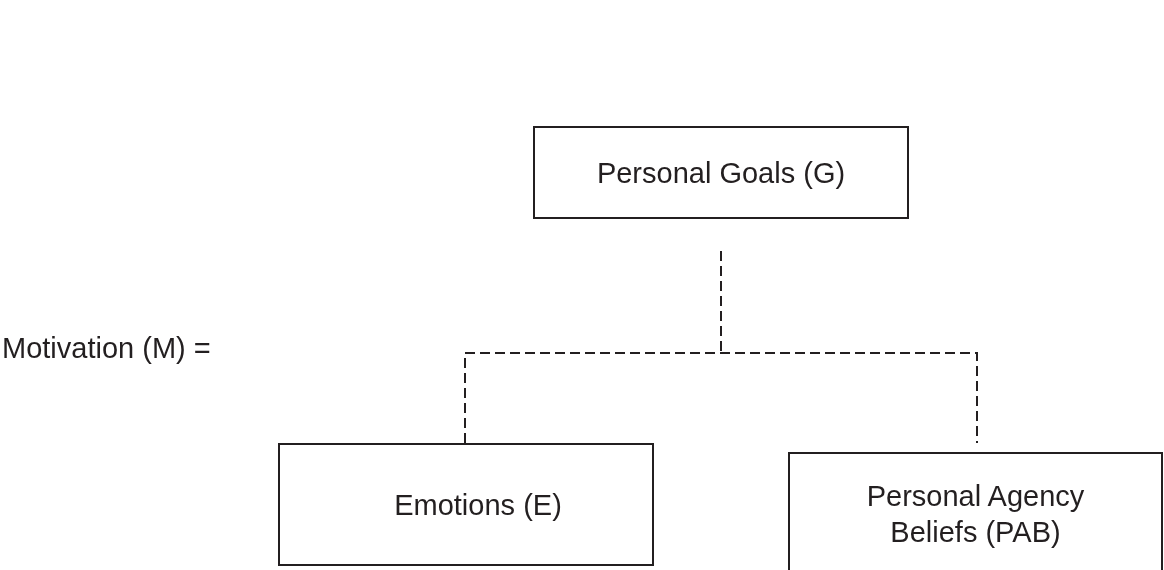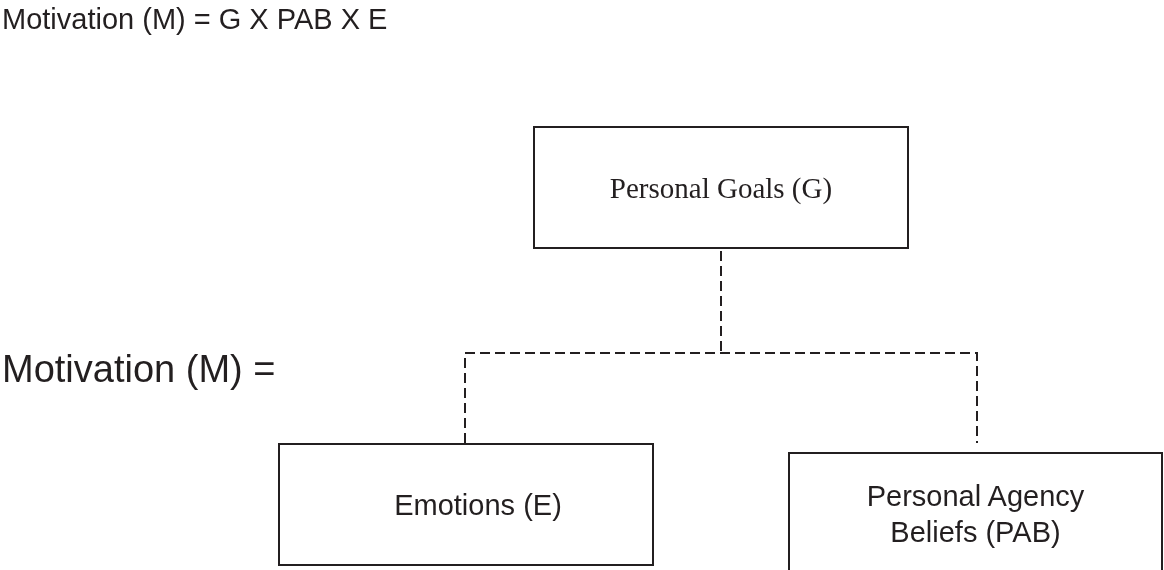--- a/index.html
+++ b/index.html
@@ -21,24 +21,23 @@
     left: 2px;
     top: 3px;
     font-size: 29px;
     line-height: 1.15;
     white-space: nowrap;
   }
   .left-label {
     position: absolute;
     left: 2px;
     top: 332px;
-    font-size: 38px;
+    font-size: 29px;
     line-height: 1.15;
     white-space: nowrap;
-    margin-top: 16px;
   }
   .connectors {
     position: absolute;
     left: 0;
     top: 0;
     width: 1164px;
     height: 570px;
   }
   .dash {
     fill: none;
@@ -51,31 +50,30 @@
     box-sizing: border-box;
     border: 2px solid #231f20;
     background: #ffffff;
     display: flex;
     align-items: center;
     justify-content: center;
     text-align: center;
     font-size: 29px;
     line-height: 36px;
   }
-  .node-goals    { left: 533px; top: 126px; width: 376px; height: 123px; font-family: Liberation Serif, serif; }
+  .node-goals    { left: 533px; top: 126px; width: 376px; height: 93px; }
   .node-emotions { left: 278px; top: 443px; width: 376px; height: 123px; padding-left: 24px; }
   .node-pab      { left: 788px; top: 452px; width: 375px; height: 123px; }
   .node-pab .node-label { max-width: 310px; }
 </style>
 </head>
 <body>
 
 <div class="figure">
 
-  <div class="formula">Motivation (M) = G X PAB X E</div>
 
   <div class="left-label">Motivation (M) =</div>
 
   <svg class="connectors" viewBox="0 0 1164 570" xmlns="http://www.w3.org/2000/svg" aria-hidden="true">
     <path class="dash" d="M721 251 L721 353"></path>
     <path class="dash" d="M465 443 L465 353 L977 353 L977 443"></path>
   </svg>
 
   <div class="node node-goals">
     <span class="node-label">Personal Goals (G)</span>

